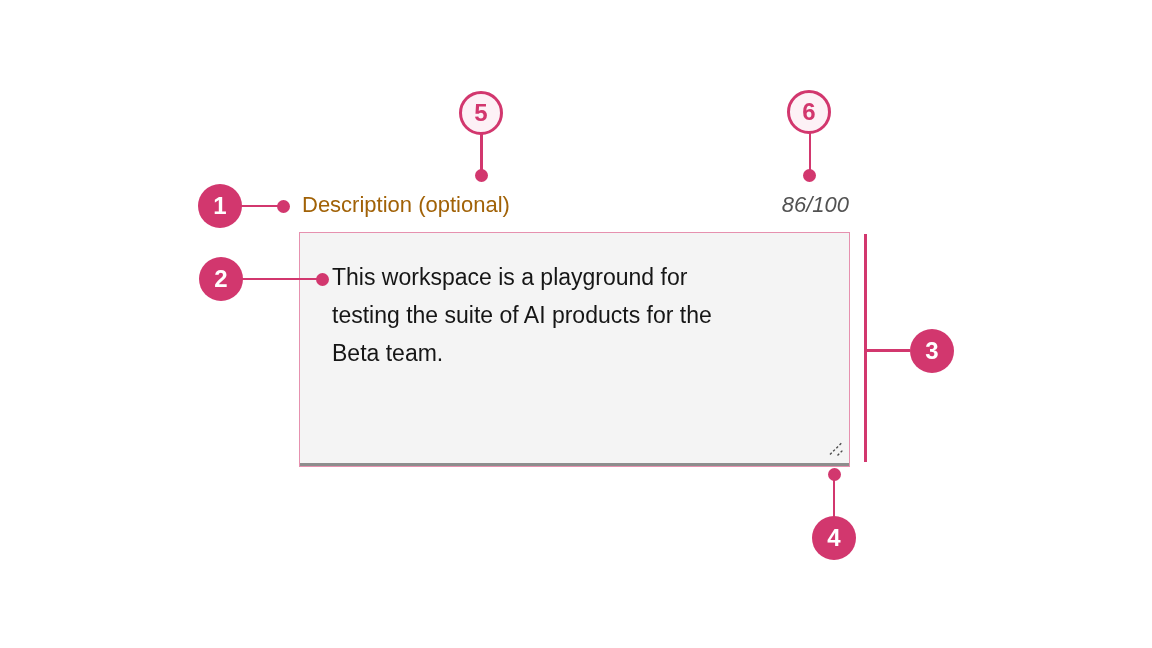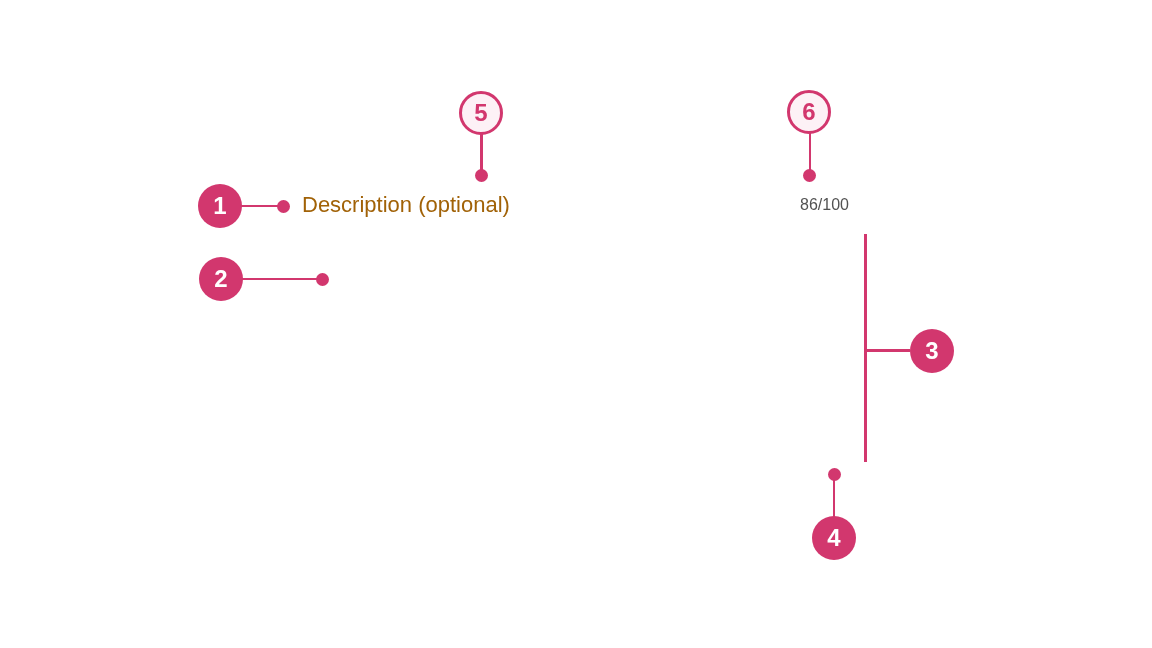--- a/index.html
+++ b/index.html
@@ -18,23 +18,24 @@
     left: 302px;
     top: 192px;
     font-size: 22px;
     line-height: 26px;
     color: #a16207;
   }
   .ta-counter {
     position: absolute;
     right: 303px;
     top: 192px;
-    font-size: 16px;
+    font-size: 22px;
     line-height: 26px;
     color: #525252;
+    font-style: italic;
   }
   .field {
     position: absolute;
     left: 300px;
     top: 233px;
     width: 549px;
     height: 233px;
     box-sizing: border-box;
     background: #f4f4f4;
     border-bottom: 3px solid #8d8d8d;
@@ -95,20 +96,29 @@
 </style>
 </head>
 <body>
 
 <div class="canvas">
 
   <div class="ta-label">Description (optional)</div>
 
   <div class="ta-counter">86/100</div>
 
+  <div class="field">
+    <textarea class="ta" spellcheck="false" style="">This workspace is a playground for
+testing the suite of AI products for the
+Beta team.</textarea>
+    <svg class="grip" viewBox="0 0 18 18">
+      <line x1="3" y1="15.5" x2="15.5" y2="3" stroke="#4c4c4c" stroke-width="1.4" stroke-dasharray="2.4 2.1"></line>
+      <line x1="10.5" y1="16.5" x2="16.5" y2="10.5" stroke="#4c4c4c" stroke-width="1.4" stroke-dasharray="2.4 2.1"></line>
+    </svg>
+  </div>
 
   <div class="co co-filled" style="left:198px; top:184px;">1</div>
   <div class="ln" style="left:240px; top:204.5px; width:44px; height:2.5px;"></div>
   <div class="dot" style="left:276.5px; top:199.5px;"></div>
 
   <div class="co co-filled" style="left:199px; top:257px;">2</div>
   <div class="ln" style="left:241px; top:277.5px; width:78px; height:2.5px;"></div>
   <div class="dot" style="left:315.5px; top:272.5px;"></div>
 
   <div class="ln" style="left:864px; top:234px; width:2.5px; height:228px;"></div>

